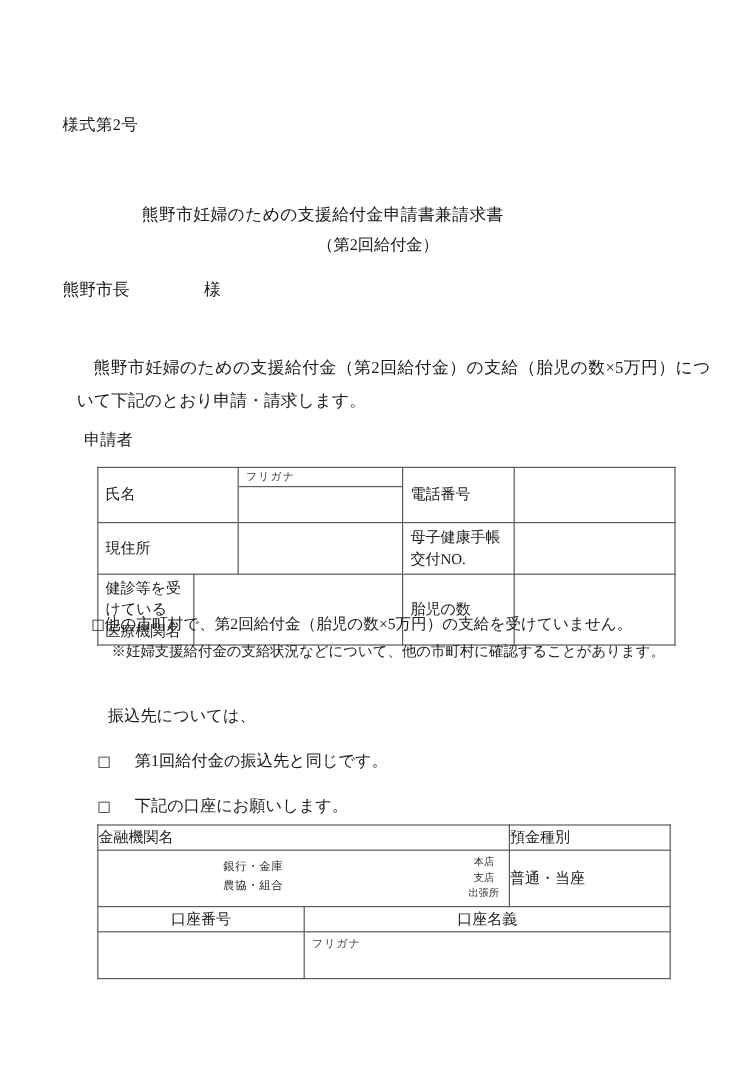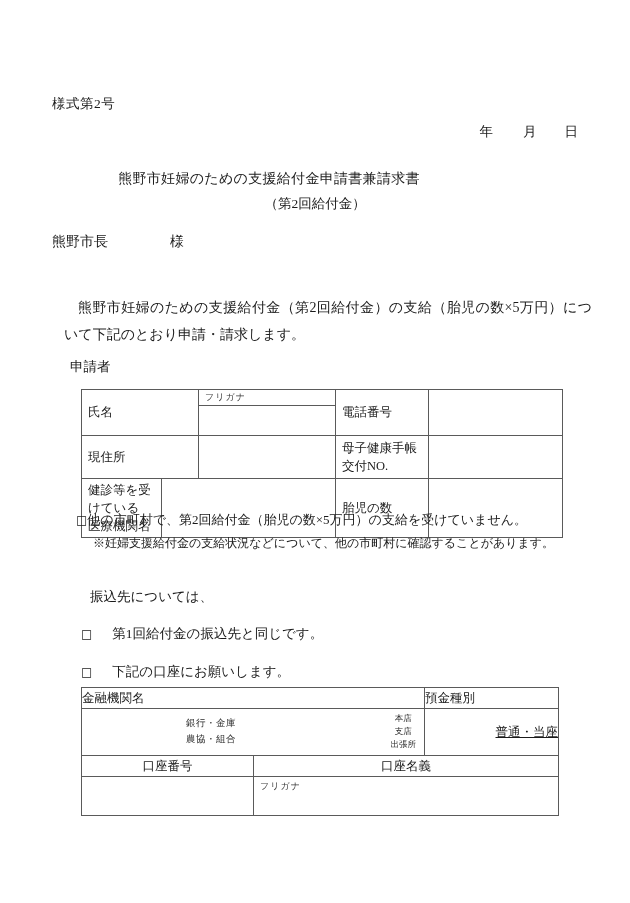--- a/index.html
+++ b/index.html
@@ -216,23 +216,22 @@
   .branch-stack {
     position: absolute;
     right: 8px;
     top: 3px;
     font-size: 8.5px;
     line-height: 13px;
     text-align: center;
     color: #2a2a2a;
   }
   .deposit-kind {
-    text-align: right;
+    text-align: left;
     font-size: 12.5px;
-    text-decoration: underline;
   }
   .acct-hdr {
     height: 20px;
     text-align: center;
   }
   .acct-blank { height: 38px; }
   .acct-name-cell {
     height: 38px;
     vertical-align: top !important;
     position: relative;
@@ -246,23 +245,20 @@
     color: #3a3a3a;
   }
 </style>
 </head>
 <body>
 
 <div class="page">
 
   <div class="form-no">様式第2号</div>
 
-  <div class="date-line">
-    <span class="seg">年</span><span class="gap-a"></span><span class="seg">月</span><span class="gap-b"></span><span class="seg">日</span>
-  </div>
 
   <div class="doc-title">熊野市妊婦のための支援給付金申請書兼請求書</div>
   <div class="doc-subtitle">（第2回給付金）</div>
 
   <div class="addressee">
     <span>熊野市長</span><span class="sama">様</span>
   </div>
 
   <div class="body-para">熊野市妊婦のための支援給付金（第2回給付金）の支給（胎児の数×5万円）について下記のとおり申請・請求します。</div>
 

